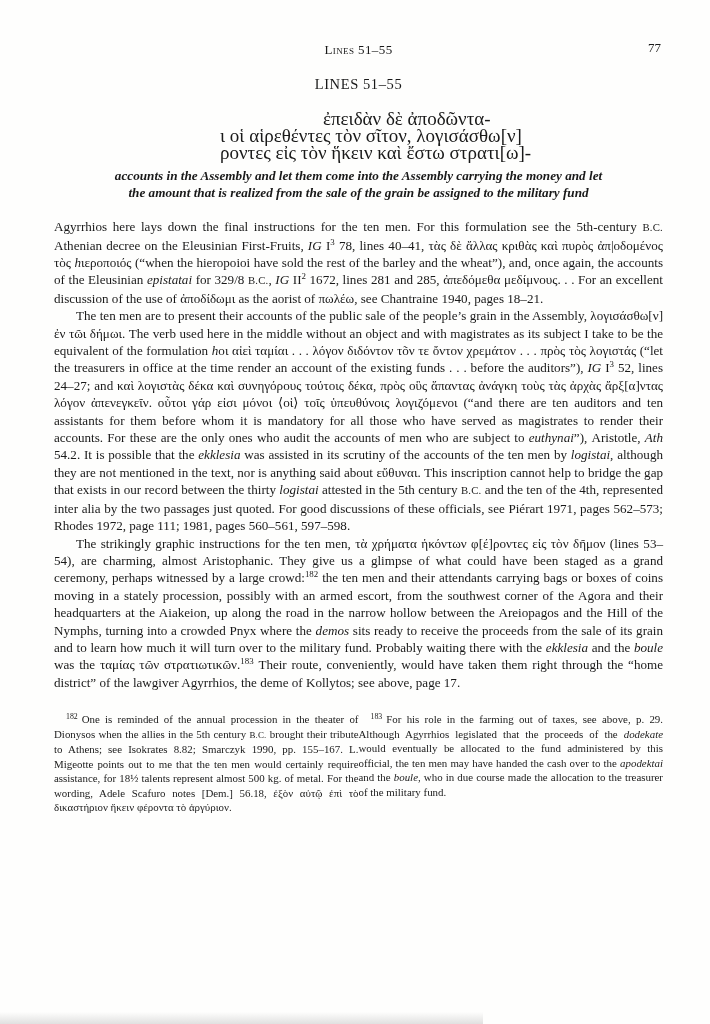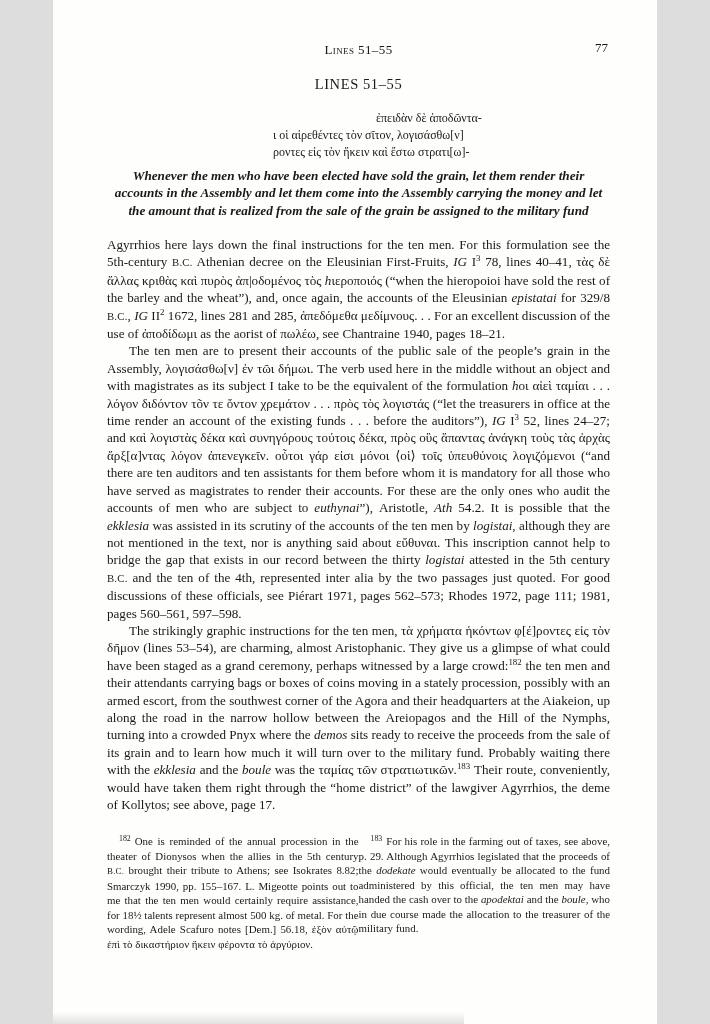--- a/index.html
+++ b/index.html
@@ -1,18 +1,18 @@
 <!DOCTYPE html>
 <html><head>
 <meta charset="utf-8">
 <style>
   html, body { margin: 0; padding: 0; background: #dddddd; }
   .page {
     position: relative;
-    width: 604px;
+    width: 710px;
     height: 1024px;
     margin: 0 auto;
     background: #fefefd;
     color: #191919;
     font-family: "Liberation Serif", "DejaVu Serif", serif;
     overflow: hidden;
     box-sizing: border-box;
     padding: 40px 47px 0 54px;
   }
   
@@ -42,21 +42,21 @@
   }
   .section-title {
     margin: 21px 0 0 0;
     text-align: center;
     font-size: 14.5px;
     font-weight: 400;
     letter-spacing: 0.6px;
   }
   .greek-block {
     margin: 17px 0 0 166px;
-    font-size: 12px;
+    font-size: 19px;
     line-height: 17.2px;
     white-space: nowrap;
   }
   .greek-line-first { padding-left: 103px; }
   .translation {
     margin-top: 5px;
     text-align: center;
     font-style: italic;
     font-weight: 600;
     font-size: 13.2px;
@@ -105,21 +105,20 @@
 
   <h1 class="section-title">LINES 51–55</h1>
 
   <div class="greek-block">
     <div class="greek-line greek-line-first">ἐπειδὰν δὲ ἀποδῶντα-</div>
     <div class="greek-line">ι οἱ αἱρεθέντες τὸν σῖτον, λογισάσθω[ν]</div>
     <div class="greek-line">ροντες εἰς τὸν ἥκειν καὶ ἔστω στρατι[ω]-</div>
   </div>
 
   <div class="translation">
-    <div class="translation-line">Whenever the men who have been elected have sold the grain, let them render their</div>
     <div class="translation-line">accounts in the Assembly and let them come into the Assembly carrying the money and let</div>
     <div class="translation-line">the amount that is realized from the sale of the grain be assigned to the military fund</div>
   </div>
 
   <div class="body-text">
     <p>Agyrrhios here lays down the final instructions for the ten men.  For this formulation see the 5th-century <span class="run-sc">B.C.</span> Athenian decree on the Eleusinian First-Fruits, <span class="run-i">IG</span> I<sup class="run-sup">3</sup> 78, lines 40–41, τὰς δὲ ἄλλας κριθὰς καὶ πυρὸς ἀπ|οδομένος τὸς <span class="run-i">h</span>ιεροποιός (“when the hieropoioi have sold the rest of the barley and the wheat”), and, once again, the accounts of the Eleusinian <span class="run-i">epistatai</span> for 329/8 <span class="run-sc">B.C.</span>, <span class="run-i">IG</span> II<sup class="run-sup">2</sup> 1672, lines 281 and 285, ἀπεδόμεθα μεδίμνους. . .  For an excellent discussion of the use of ἀποδίδωμι as the aorist of πωλέω, see Chantraine 1940, pages 18–21.</p>
     <p class="indented">The ten men are to present their accounts of the public sale of the people’s grain in the Assembly, λογισάσθω[ν] ἐν τῶι δήμωι.  The verb used here in the middle without an object and with magistrates as its subject I take to be the equivalent of the formulation <span class="run-i">h</span>οι αἰεὶ ταμίαι . . . λόγον διδόντον τõν τε ὄντον χρεμάτον . . . πρὸς τὸς λογιστάς (“let the treasurers in office at the time render an account of the existing funds . . . before the auditors”), <span class="run-i">IG</span> I<sup class="run-sup">3</sup> 52, lines 24–27; and καὶ λογιστὰς δέκα καὶ συνηγόρους τούτοις δέκα, πρὸς οὓς ἅπαντας ἀνάγκη τοὺς τὰς ἀρχὰς ἄρξ[α]ντας λόγον ἀπενεγκεῖν.  οὗτοι γάρ εἰσι μόνοι ⟨οἱ⟩ τοῖς ὑπευθύνοις λογιζόμενοι (“and there are ten auditors and ten assistants for them before whom it is mandatory for all those who have served as magistrates to render their accounts.  For these are the only ones who audit the accounts of men who are subject to <span class="run-i">euthynai</span>”), Aristotle, <span class="run-i">Ath</span> 54.2.  It is possible that the <span class="run-i">ekklesia</span> was assisted in its scrutiny of the accounts of the ten men by <span class="run-i">logistai</span>, although they are not mentioned in the text, nor is anything said about εὔθυναι.  This inscription cannot help to bridge the gap that exists in our record between the thirty <span class="run-i">logistai</span> attested in the 5th century <span class="run-sc">B.C.</span> and the ten of the 4th, represented inter alia by the two passages just quoted.  For good discussions of these officials, see Piérart 1971, pages 562–573; Rhodes 1972, page 111; 1981, pages 560–561, 597–598.</p>
     <p class="indented">The strikingly graphic instructions for the ten men, τὰ χρήματα ἡκόντων φ[έ]ροντες εἰς τὸν δῆμον (lines 53–54), are charming, almost Aristophanic.  They give us a glimpse of what could have been staged as a grand ceremony, perhaps witnessed by a large crowd:<sup class="run-sup">182</sup> the ten men and their attendants carrying bags or boxes of coins moving in a stately procession, possibly with an armed escort, from the southwest corner of the Agora and their headquarters at the Aiakeion, up along the road in the narrow hollow between the Areiopagos and the Hill of the Nymphs, turning into a crowded Pnyx where the <span class="run-i">demos</span> sits ready to receive the proceeds from the sale of its grain and to learn how much it will turn over to the military fund.  Probably waiting there with the <span class="run-i">ekklesia</span> and the <span class="run-i">boule</span> was the ταμίας τῶν στρατιωτικῶν.<sup class="run-sup">183</sup>  Their route, conveniently, would have taken them right through the “home district” of the lawgiver Agyrrhios, the deme of Kollytos; see above, page 17.</p>
   </div>
 

